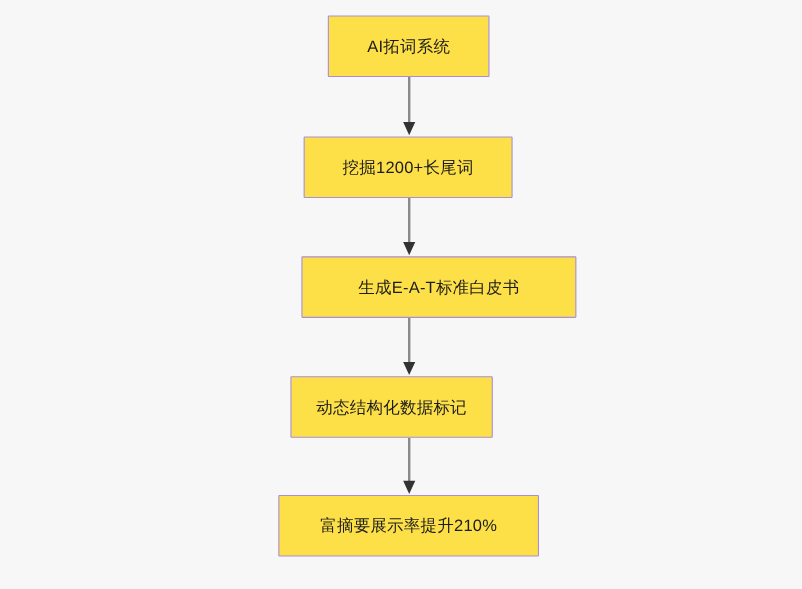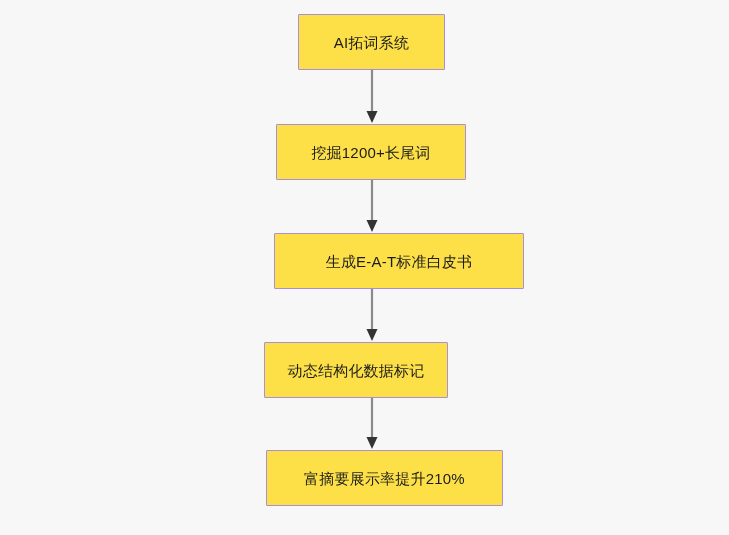--- a/index.html
+++ b/index.html
@@ -88,17 +88,17 @@
   </div>
 
   <div class="node" style="left:261px; top:233px; width:250px; height:56px;margin-left:13px;">
     <span class="node-label">生成E-A-T标准白皮书</span>
   </div>
 
   <div class="node" style="left:264px; top:342px; width:184px; height:56px;">
     <span class="node-label">动态结构化数据标记</span>
   </div>
 
-  <div class="node" style="left:266px; top:450px; width:237px; height:56px;">
+  <div class="node" style="left:253px; top:450px; width:237px; height:56px;">
     <span class="node-label">富摘要展示率提升210%</span>
   </div>
 
 </div>
 
 </body></html>

